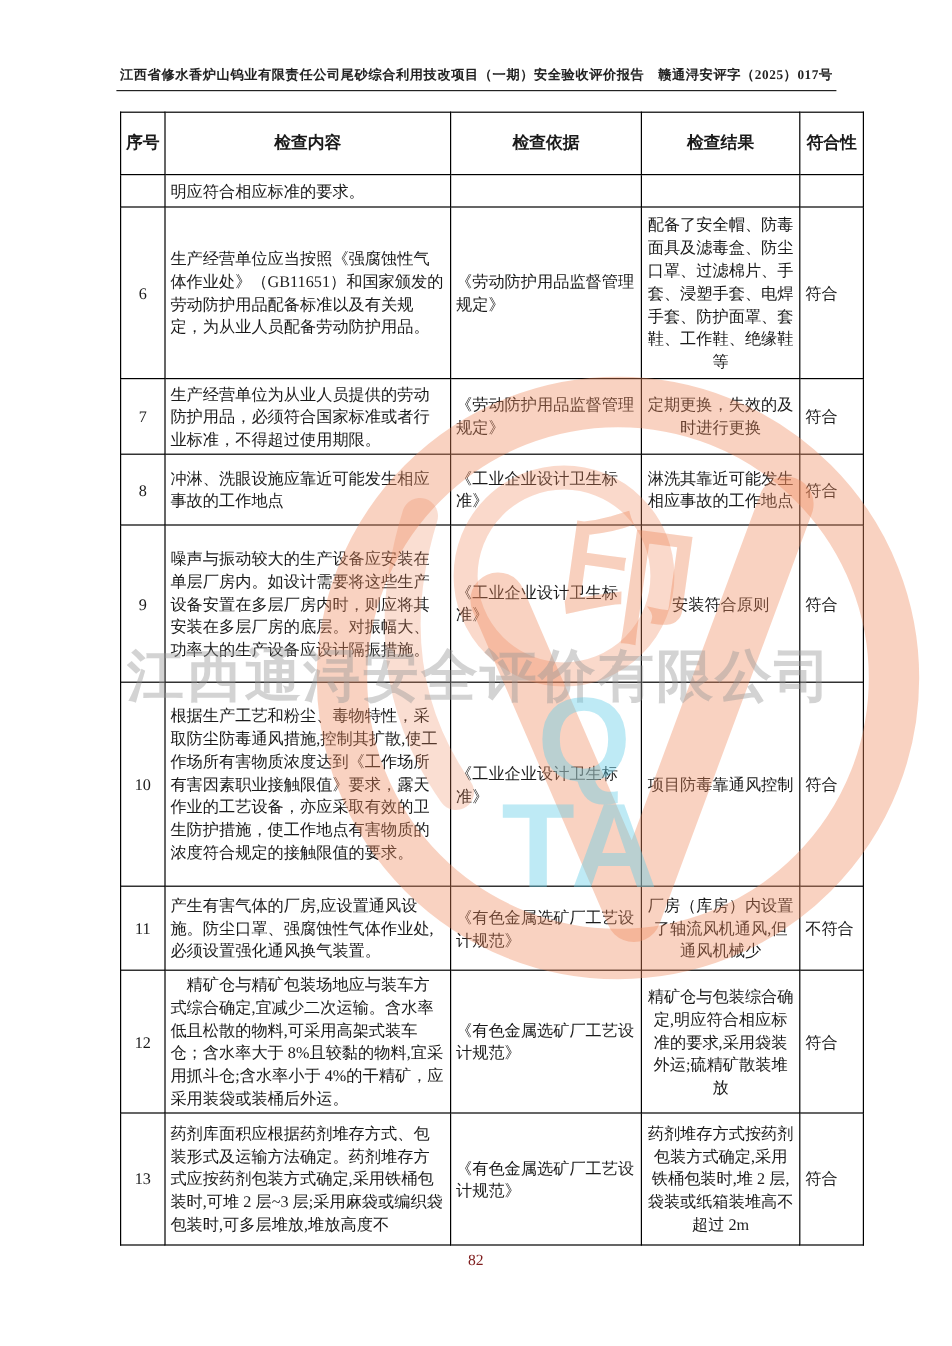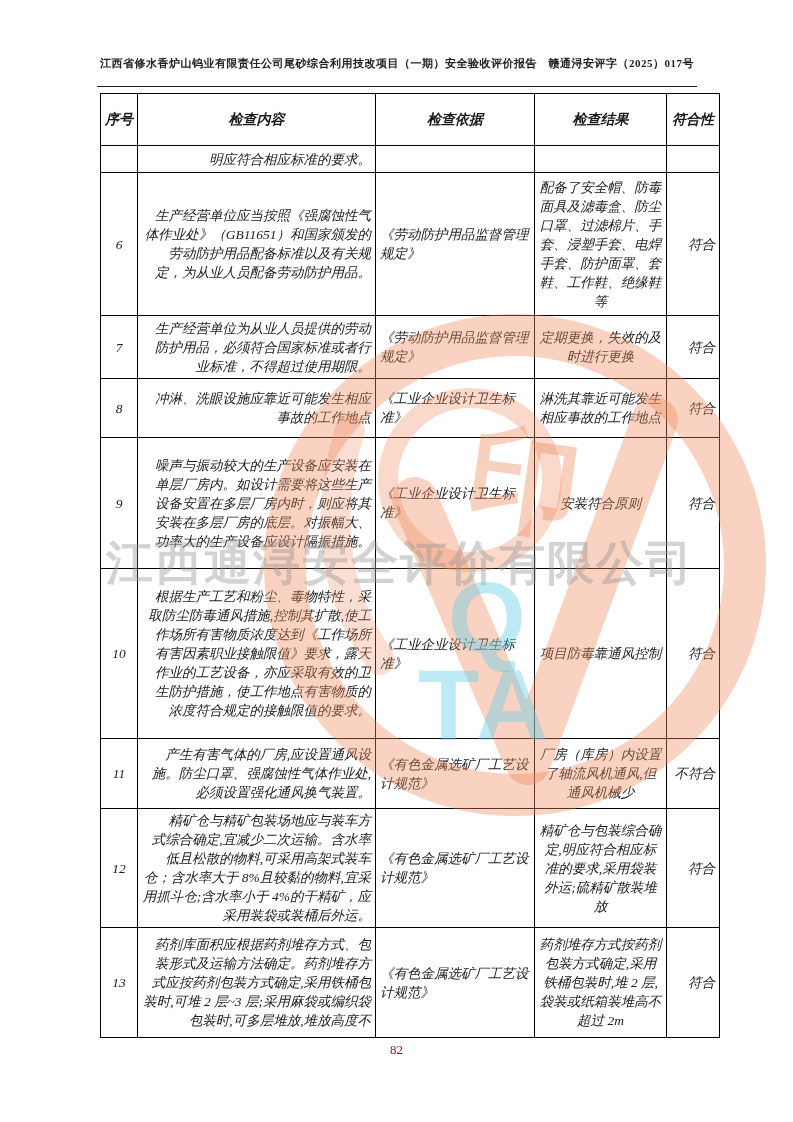--- a/index.html
+++ b/index.html
@@ -4,39 +4,39 @@
 <style>
   html,body{margin:0;padding:0;background:#ffffff;}
   body{
     width:793px;height:1122px;position:relative;overflow:hidden;
     font-family:"Liberation Serif","DejaVu Serif",serif;color:#1a1a1a;
   }
   .doc-header{
     position:absolute;left:97px;top:56px;width:600px;
     font-size:11px;font-weight:bold;letter-spacing:0.5px;
     text-align:center;color:#222;
-    border-bottom:1.5px solid #222;padding-bottom:15px;line-height:15px;
+    border-bottom:1.5px solid #222;padding-bottom:4px;line-height:15px;
   }
   table.checklist{
     position:absolute;left:100px;top:93px;width:619px;
     border-collapse:collapse;table-layout:fixed;
     font-size:13.5px;line-height:19px;
   }
   table.checklist th,table.checklist td{
     border:1.6px solid #000;vertical-align:middle;
-    padding:2px 4px;word-break:break-all;font-style:italic;
+    padding:2px 4px;word-break:break-all;
   }
   table.checklist th{
     font-size:14px;font-weight:bold;text-align:center;padding:4px 2px;
   }
   td.c-no{text-align:center;font-family:"Liberation Serif",serif;}
-  td.c-content{text-align:right;padding-left:7px;}
+  td.c-content{text-align:left;padding-left:7px;}
   td.c-basis{text-align:left;}
   td.c-result{text-align:center;padding-left:6px;}
-  td.c-conf{text-align:right;border-radius:17px;}
+  td.c-conf{text-align:left;border-radius:17px;}
   .page-footer{
     position:absolute;left:0;top:1042px;width:100%;
     text-align:center;font-size:13px;color:#7f1d1d;
   }
   
   .wm-layer{position:absolute;left:0;top:0;width:793px;height:1122px;pointer-events:none;}
   .wm-company{
     position:absolute;left:100px;top:532px;width:600px;
     font-size:47px;letter-spacing:2px;white-space:nowrap;
     color:rgba(150,150,150,0.42);font-weight:bold;text-align:center;

